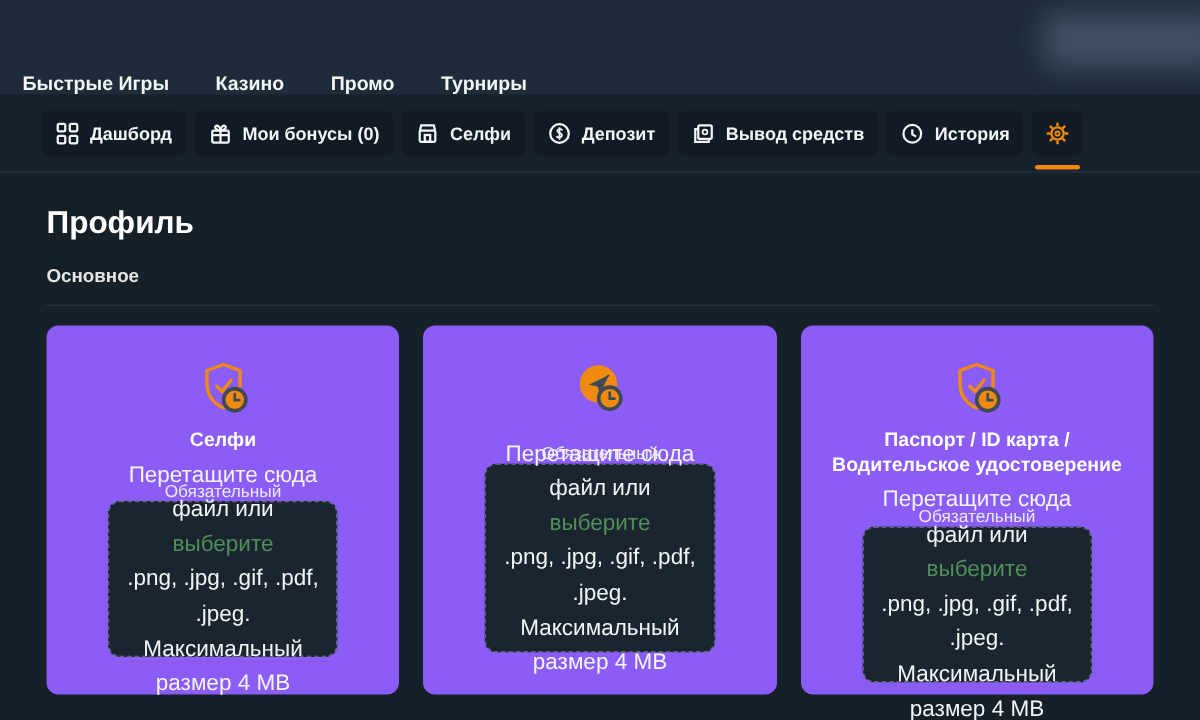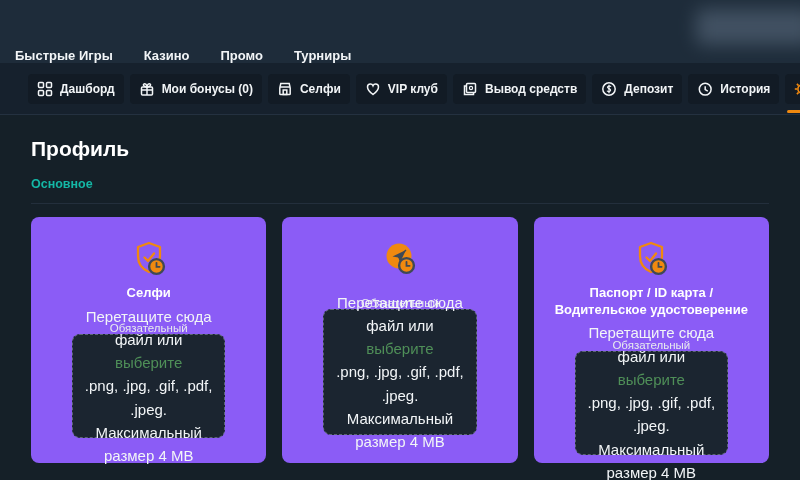--- a/index.html
+++ b/index.html
@@ -91,21 +91,21 @@
   .subtabs {
     display: flex;
     gap: 36px;
     margin-top: 16px;
     border-bottom: 1px solid #232f3c;
   }
   .subtab {
     position: relative;
     font-size: 12.5px;
     font-weight: bold;
-    color: #14b8a6;
+    color: #e5e5e5;
     padding-bottom: 12px;
     cursor: pointer;
   }
   .subtab.active { color: #f0890f; }
   .subtab.active::after {
     content: "";
     position: absolute;
     left: 0; right: 0; bottom: -2px;
     height: 3px;
     border-radius: 2px;
@@ -212,49 +212,41 @@
     <span class="ticon">
       <svg width="16" height="16" viewBox="0 0 16 16" fill="none" stroke-width="1.5">
         <path d="M3 6 L3.8 2.5 H12.2 L13 6"></path>
         <rect x="2.8" y="6" width="10.4" height="7.5" rx="0.8"></rect>
         <rect x="6.2" y="9" width="3.6" height="4.5"></rect>
       </svg>
     </span>
     <span>Селфи</span>
   </div>
 
-  <div class="tab">
-    <span class="ticon">
-      <svg width="16" height="16" viewBox="0 0 16 16" fill="none" stroke-width="1.5">
-        <path d="M8 13.5 C4 10.5 2.5 8 2.5 5.9 C2.5 4.2 3.8 3 5.4 3 C6.6 3 7.6 3.8 8 4.8 C8.4 3.8 9.4 3 10.6 3 C12.2 3 13.5 4.2 13.5 5.9 C13.5 8 12 10.5 8 13.5 Z"></path>
-      </svg>
-    </span>
-    <span>VIP клуб</span>
+
+  <div class="tab">
+    <span class="ticon">
+      <svg width="16" height="16" viewBox="0 0 16 16" fill="none" stroke-width="1.5">
+        <circle cx="8" cy="8" r="6.2"></circle>
+        <path d="M10 5.8 C9.5 4.9 6.8 4.7 6.5 6.2 C6.2 7.7 9.8 7.5 9.6 9.3 C9.4 10.9 6.6 10.9 6 9.8" stroke-width="1.2"></path>
+        <line x1="8" y1="3.8" x2="8" y2="12.2" stroke-width="1.2"></line>
+      </svg>
+    </span>
+    <span>Депозит</span>
   </div>
 
   <div class="tab">
     <span class="ticon">
       <svg width="16" height="16" viewBox="0 0 16 16" fill="none" stroke-width="1.5">
         <rect x="4.5" y="2.5" width="9" height="9" rx="1"></rect>
         <path d="M4.5 5 H2.5 V13.5 H11.5 V11.5"></path>
         <circle cx="9" cy="7" r="1.6" stroke-width="1.2"></circle>
       </svg>
     </span>
     <span>Вывод средств</span>
-  </div>
-
-  <div class="tab">
-    <span class="ticon">
-      <svg width="16" height="16" viewBox="0 0 16 16" fill="none" stroke-width="1.5">
-        <circle cx="8" cy="8" r="6.2"></circle>
-        <path d="M10 5.8 C9.5 4.9 6.8 4.7 6.5 6.2 C6.2 7.7 9.8 7.5 9.6 9.3 C9.4 10.9 6.6 10.9 6 9.8" stroke-width="1.2"></path>
-        <line x1="8" y1="3.8" x2="8" y2="12.2" stroke-width="1.2"></line>
-      </svg>
-    </span>
-    <span>Депозит</span>
   </div>
 
   <div class="tab">
     <span class="ticon">
       <svg width="16" height="16" viewBox="0 0 16 16" fill="none" stroke-width="1.5">
         <circle cx="8.2" cy="8.2" r="5.9"></circle>
         <polyline points="8.2,5.2 8.2,8.6 10.8,10.1"></polyline>
       </svg>
     </span>
     <span>История</span>

